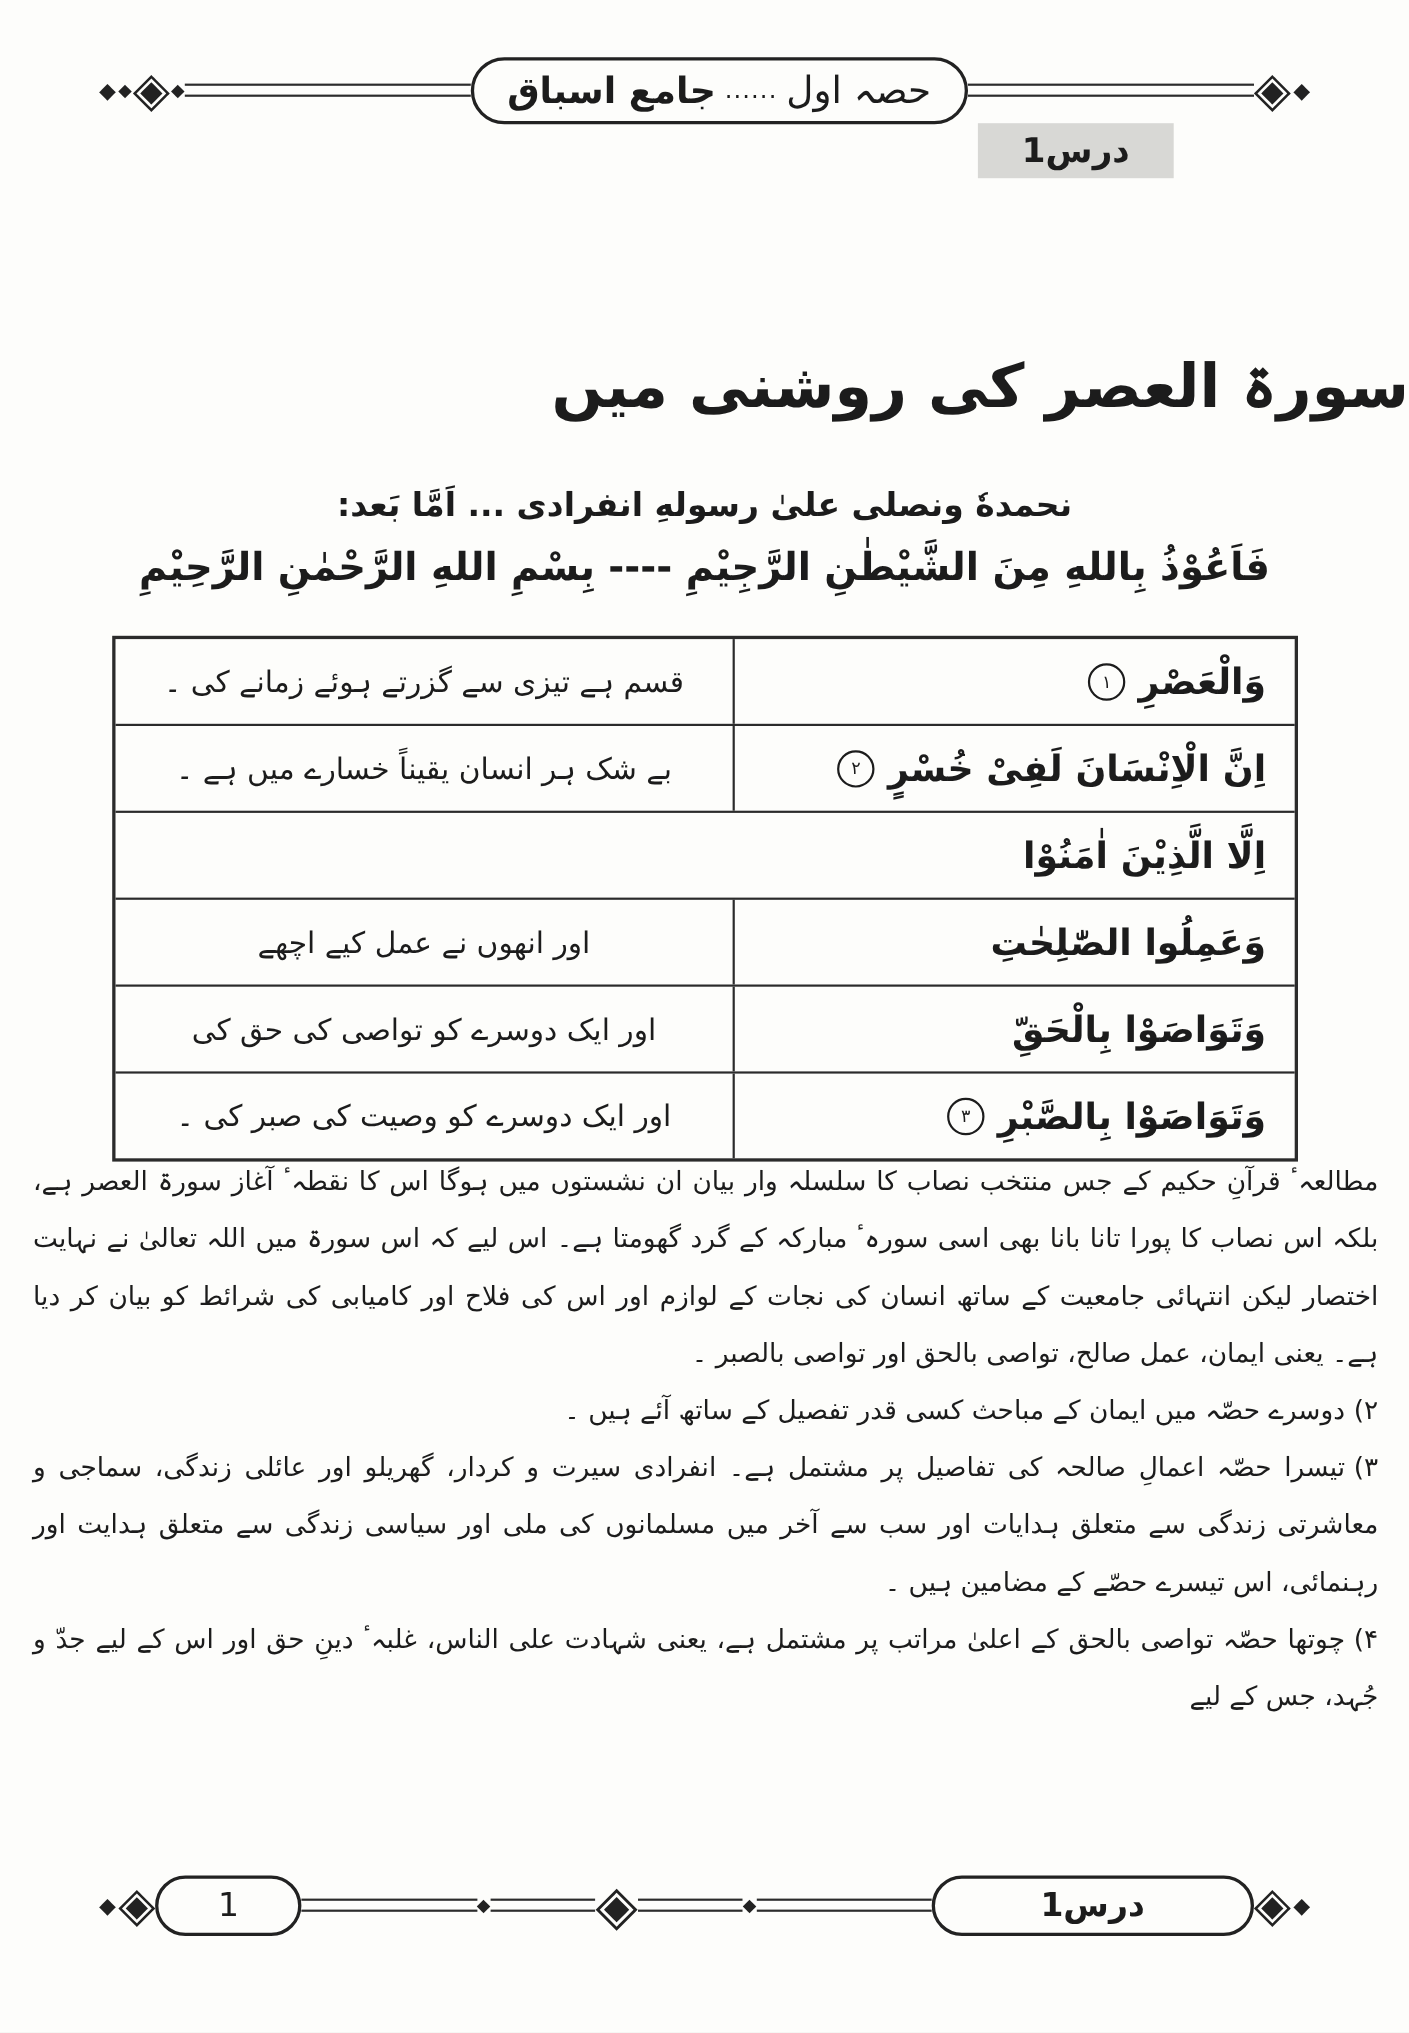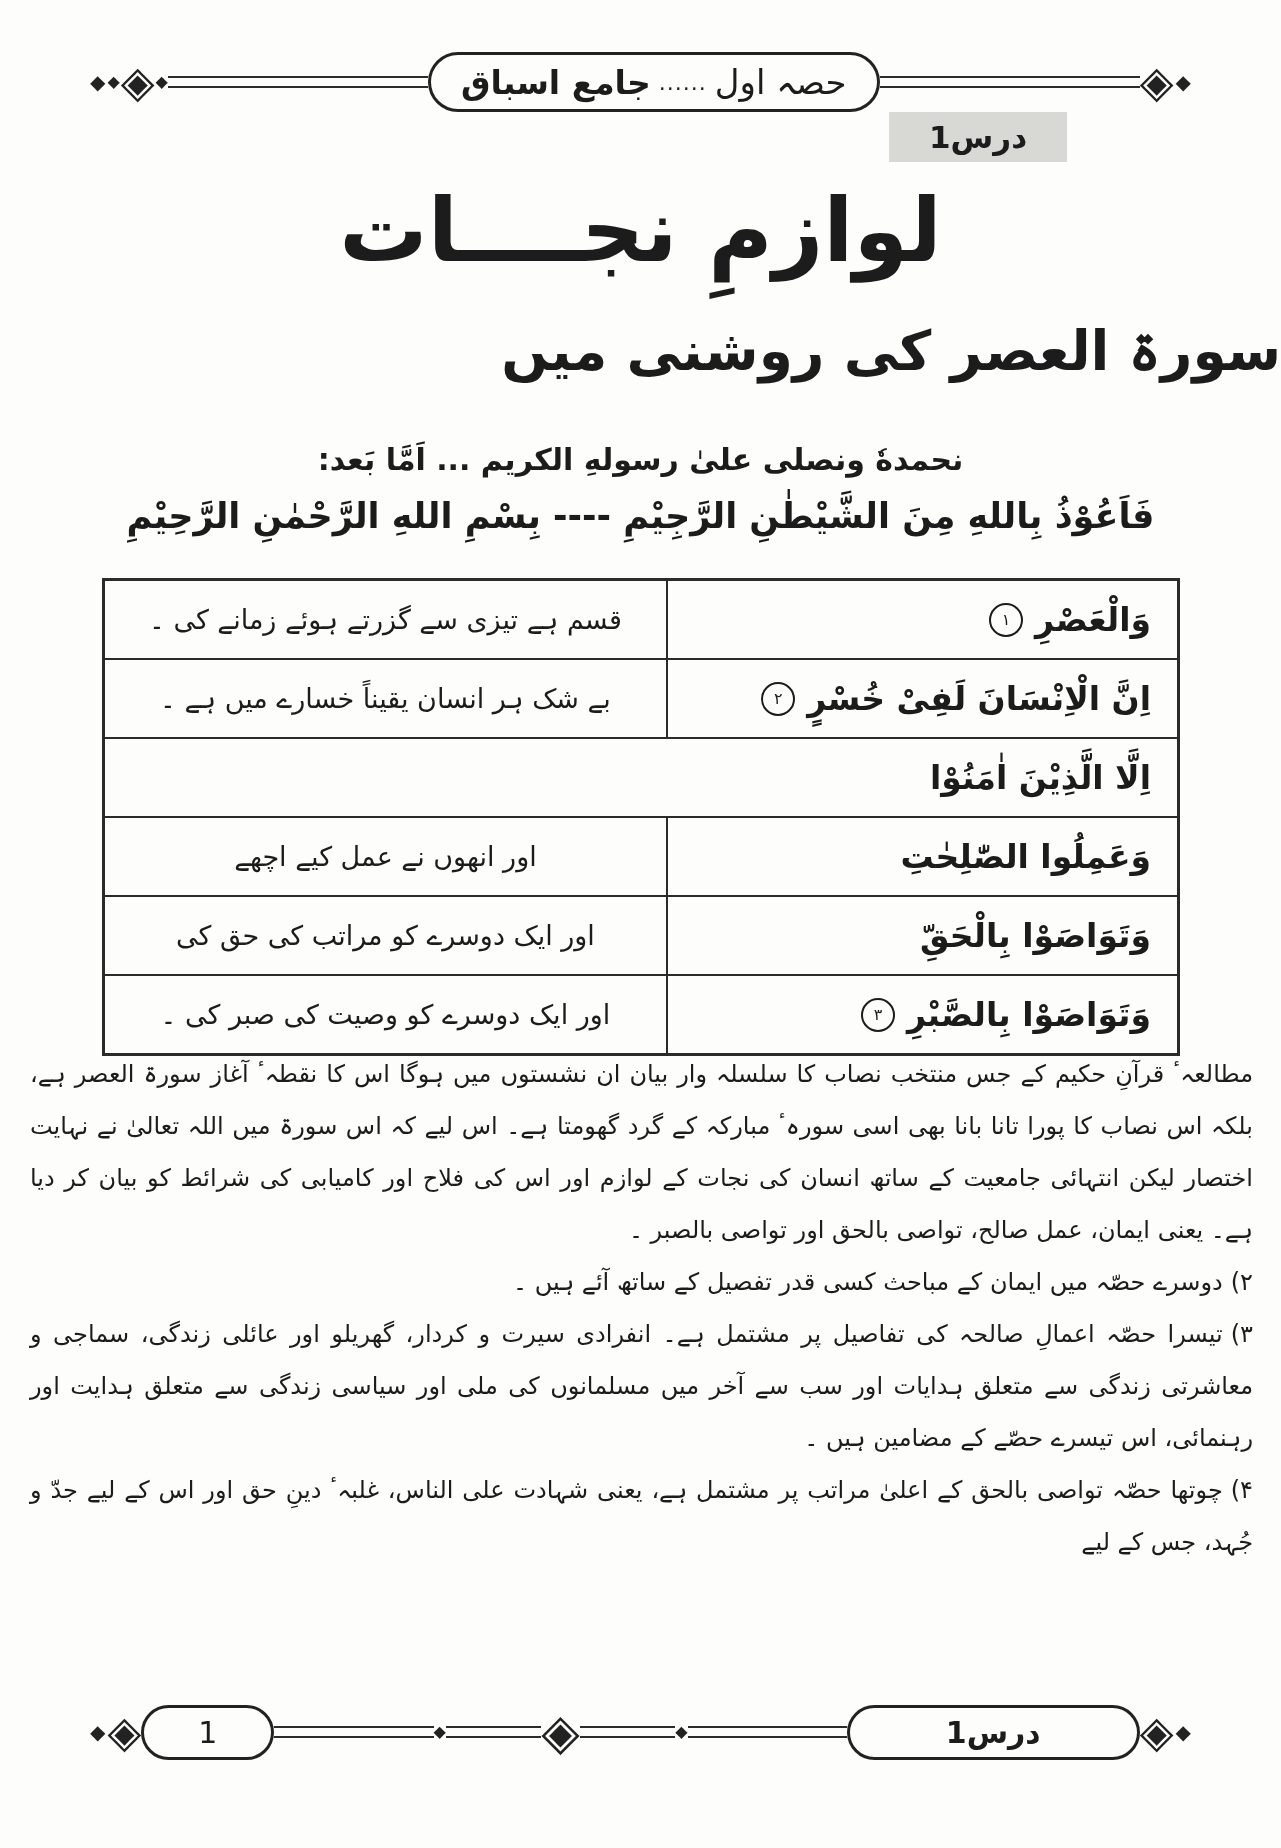--- a/index.html
+++ b/index.html
@@ -145,23 +145,22 @@
     </span>
     <span class="rule"></span>
     <span class="orn">
       <span class="big">◈</span>
     </span>
     <span class="finial">◆</span>
   </div>
 
   <div class="lesson-badge">درس1</div>
 
-  <div class="main-title">لوازمِ نجــــات</div>
   <div class="sub-title">سورۃ العصر کی روشنی میں</div>
-  <div class="hamd">نحمدهٗ ونصلی علیٰ رسولهِ الکریم ... اَمَّا بَعد:</div>
+  <div class="hamd">نحمدهٗ ونصلی علیٰ رسولهِ انفرادی ... اَمَّا بَعد:</div>
   <div class="taawwuz">فَاَعُوْذُ بِاللهِ مِنَ الشَّیْطٰنِ الرَّجِیْمِ ---- بِسْمِ اللهِ الرَّحْمٰنِ الرَّحِیْمِ</div>
 
   <div class="vtable">
 
     <div class="vrow">
       <div class="cell-ar">
         <span>وَالْعَصْرِ</span>
         <span class="ayah-circle">۱</span>
       </div>
       <div class="cell-ur">قسم ہے تیزی سے گزرتے ہوئے زمانے کی ۔</div>
@@ -185,21 +184,21 @@
       <div class="cell-ar">
         <span>وَعَمِلُوا الصّٰلِحٰتِ</span>
       </div>
       <div class="cell-ur">اور انھوں  نے عمل کیے اچھے</div>
     </div>
 
     <div class="vrow">
       <div class="cell-ar">
         <span>وَتَوَاصَوْا بِالْحَقِّ</span>
       </div>
-      <div class="cell-ur">اور ایک دوسرے کو مراتب کی حق کی</div>
+      <div class="cell-ur">اور ایک دوسرے کو تواصی کی حق کی</div>
     </div>
 
     <div class="vrow">
       <div class="cell-ar">
         <span>وَتَوَاصَوْا بِالصَّبْرِ</span>
         <span class="ayah-circle">۳</span>
       </div>
       <div class="cell-ur">اور ایک دوسرے کو وصیت کی صبر کی ۔</div>
     </div>
 

